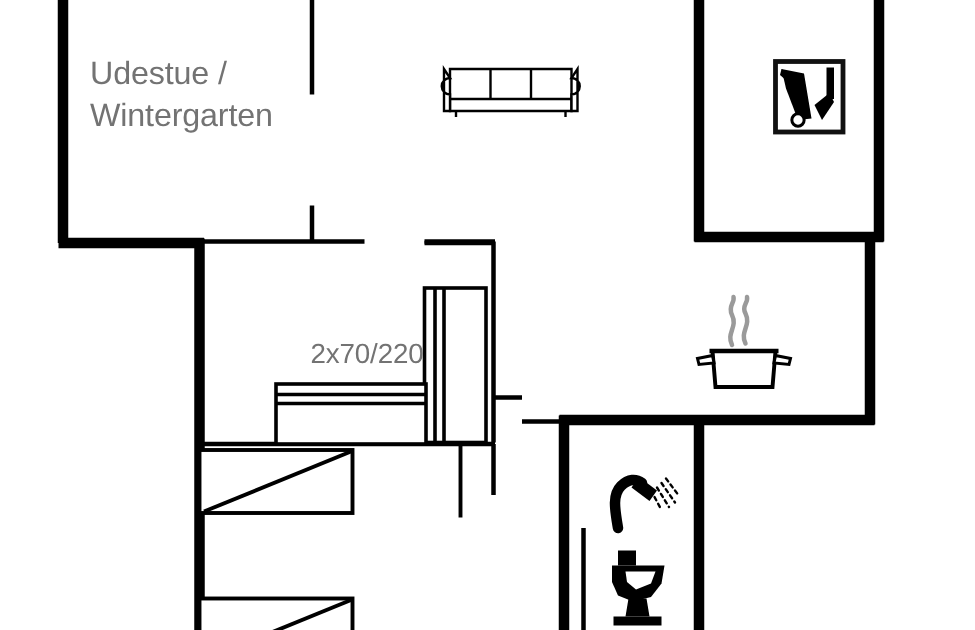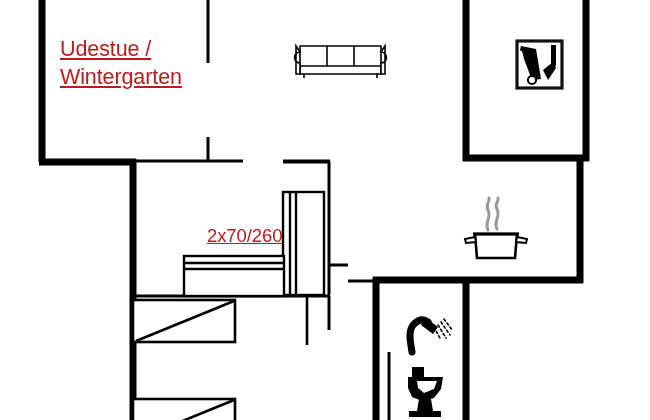--- a/index.html
+++ b/index.html
@@ -20,26 +20,25 @@
   #plan-svg {
     position: absolute;
     left: 0;
     top: 0;
     width: 650px;
     height: 420px;
     display: block;
   }
   .room-label {
     position: absolute;
-    color: #b91c1c;
+    color: #737373;
     font-family: "Liberation Sans", sans-serif;
     white-space: pre;
     line-height: 1.30;
     letter-spacing: -0.1px;
-    text-decoration: underline;
   }
   #label-conservatory {
     left: 60px;
     top: 36px;
     font-size: 21.5px;
   }
   #label-bed-70190 {
     left: 207px;
     top: 224px;
     font-size: 18.5px;
@@ -202,16 +201,16 @@
       <path d="M419 399 L431 399 L433 411 L417 411 Z"></path>
 
       <path d="M409 411 L441 411 L441 417 L409 417 Z"></path>
     </g>
 
   </svg>
 
   <div class="room-label" id="label-conservatory">Udestue /
 Wintergarten</div>
 
-  <div class="room-label" id="label-bed-70190">2x70/260</div>
+  <div class="room-label" id="label-bed-70190">2x70/220</div>
 
 
 </div>
 
 </body></html>

